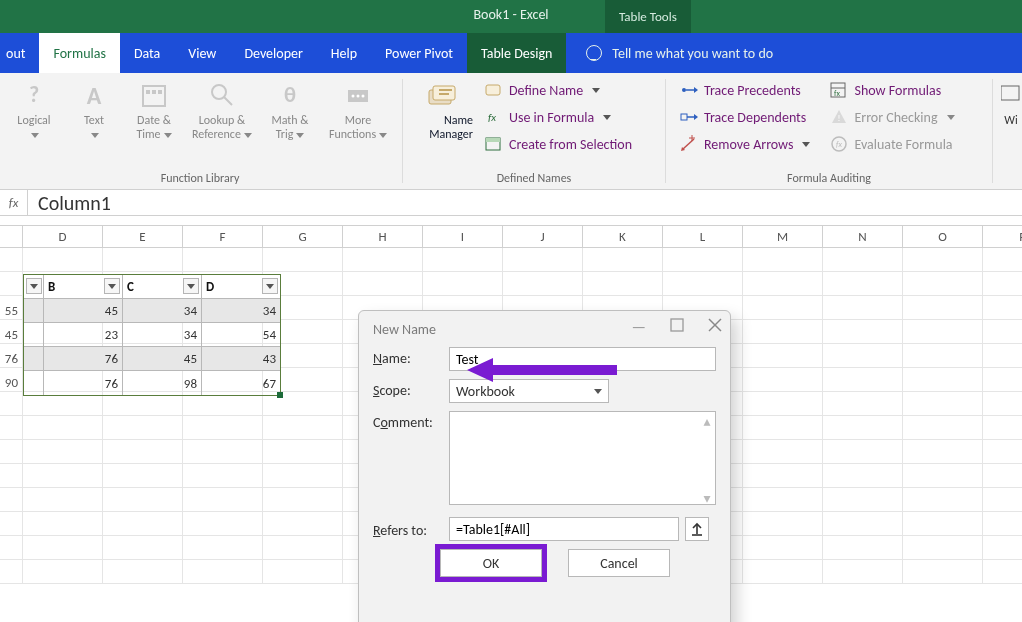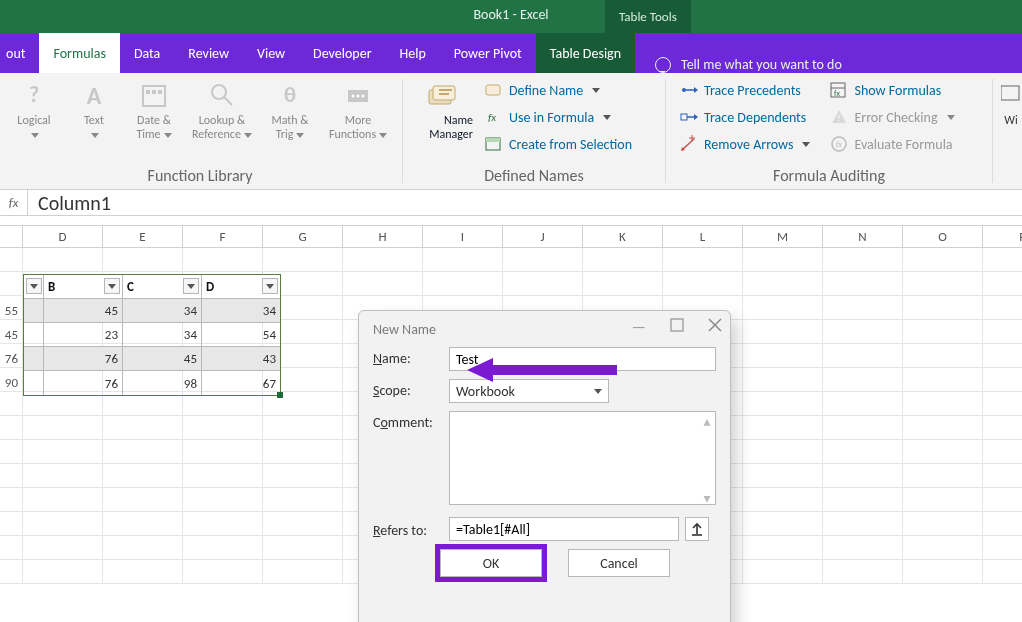--- a/index.html
+++ b/index.html
@@ -4,43 +4,43 @@
 <style>
   * { box-sizing: border-box; margin: 0; padding: 0; font-family: "Segoe UI", Calibri, Arial, sans-serif; }
   body { width: 1022px; height: 622px; overflow: hidden; background: #fff; position: relative; font-size: 14px; color: #333; }
 
   
   .titlebar { height: 33px; background: #217346; color: #fff; display: flex; align-items: center; }
   .titlebar .title { position: absolute; left: 50%; transform: translateX(-50%); top: 6px; font-size: 14px; color: #e6f1eb; }
   .titlebar .context { position: absolute; left: 605px; top: 0; height: 33px; background: #185c37; display: flex; align-items: center; padding: 0 14px; font-size: 13px; color: #d6ece0; }
 
   
-  .tabsrow { height: 40px; background: #6d28d9; display: flex; align-items: flex-end; padding-left: 0; color: #fff; }
+  .tabsrow { height: 40px; background: #1d4ed8; display: flex; align-items: center; padding-left: 0; color: #fff; }
   .tab { height: 40px; display: flex; align-items: center; padding: 0 14px; font-size: 14px; cursor: pointer; }
   .tab.active { background: #fff; color: #217346; font-weight: 400; }
   .tab.context { background: #185c37; }
   .tellme { display:flex; align-items:center; gap:10px; margin-left: 20px; color: #e6f1eb; }
   .bulb { width:16px; height:16px; border:1.5px solid #e6f1eb; border-radius:50%; position:relative; }
   .bulb:after{content:"";position:absolute;bottom:-3px;left:4px;width:5px;height:3px;border-top:1.5px solid #e6f1eb;}
 
   
   .ribbon { height: 117px; background: #f3f3f3; border-bottom: 1px solid #d0d0d0; display: flex; position: relative; }
   .group { display:flex; flex-direction:column; justify-content:space-between; padding: 4px 6px 2px 6px; }
   .group-inner { display:flex; align-items:flex-start; gap:4px; }
-  .group-label { font-size: 16px; color:#666; text-align:center; padding-top:2px; padding-bottom:2px; }
+  .group-label { font-size: 12px; color:#666; text-align:center; padding-top:2px; padding-bottom:2px; }
   .sep { width:1px; background:#dcdcdc; margin: 6px 2px; }
 
   .bigbtn { display:flex; flex-direction:column; align-items:center; justify-content:flex-start; width: 56px; padding: 2px 2px 0 2px; text-align:center; font-size:12px; color:#888; cursor:pointer; }
   .bigbtn .ico { width:32px; height:32px; margin-bottom:2px; display:flex; align-items:center; justify-content:center; }
   .bigbtn .lbl { line-height: 14px; min-height: 42px; }
   .bigbtn.col2 { width: 72px; }
   .caret { display:inline-block; width:0;height:0;border-left:4px solid transparent;border-right:4px solid transparent;border-top:5px solid #888; margin-left:3px; vertical-align:middle;}
 
   .smallbtn-col { display:flex; flex-direction:column; gap:1px; }
-  .smallbtn { display:flex; align-items:center; height:26px; padding: 0 6px; font-size: 14px; color:#0369a1; cursor:pointer; gap:6px; white-space: nowrap; }
+  .smallbtn { display:flex; align-items:center; height:26px; padding: 0 6px; font-size: 14px; color:#701a75; cursor:pointer; gap:6px; white-space: nowrap; }
   .smallbtn.dis { color:#999; }
   .small-ico { width:18px; height:18px; display:flex; align-items:center; justify-content:center; }
 
   
   .formulabar { height: 26px; border-bottom:1px solid #d0d0d0; display:flex; align-items:center; }
   .fb-left { width: 28px; border-right:1px solid #d0d0d0; height:100%; display:flex; align-items:center; justify-content:center; font-style:italic; color:#666; font-size:13px; }
   .fb-input { flex:1; height:100%; border:none; outline:none; padding-left:10px; font-size:20px; color:#333; }
 
   
   .spacer-below-fb { height:10px; border-bottom:1px solid #d0d0d0;}
@@ -98,21 +98,20 @@
 
 <div class="titlebar">
   <div class="title">Book1  -  Excel</div>
   <div class="context">Table Tools</div>
 </div>
 
 <div class="tabsrow">
   <div class="tab" style="padding-left:6px;">out</div>
   <div class="tab active">Formulas</div>
   <div class="tab">Data</div>
-  <div class="tab">Review</div>
   <div class="tab">View</div>
   <div class="tab">Developer</div>
   <div class="tab">Help</div>
   <div class="tab">Power Pivot</div>
   <div class="tab context">Table Design</div>
   <div class="tellme">
     <span class="bulb"></span>
     <span>Tell me what you want to do</span>
   </div>
 </div>

